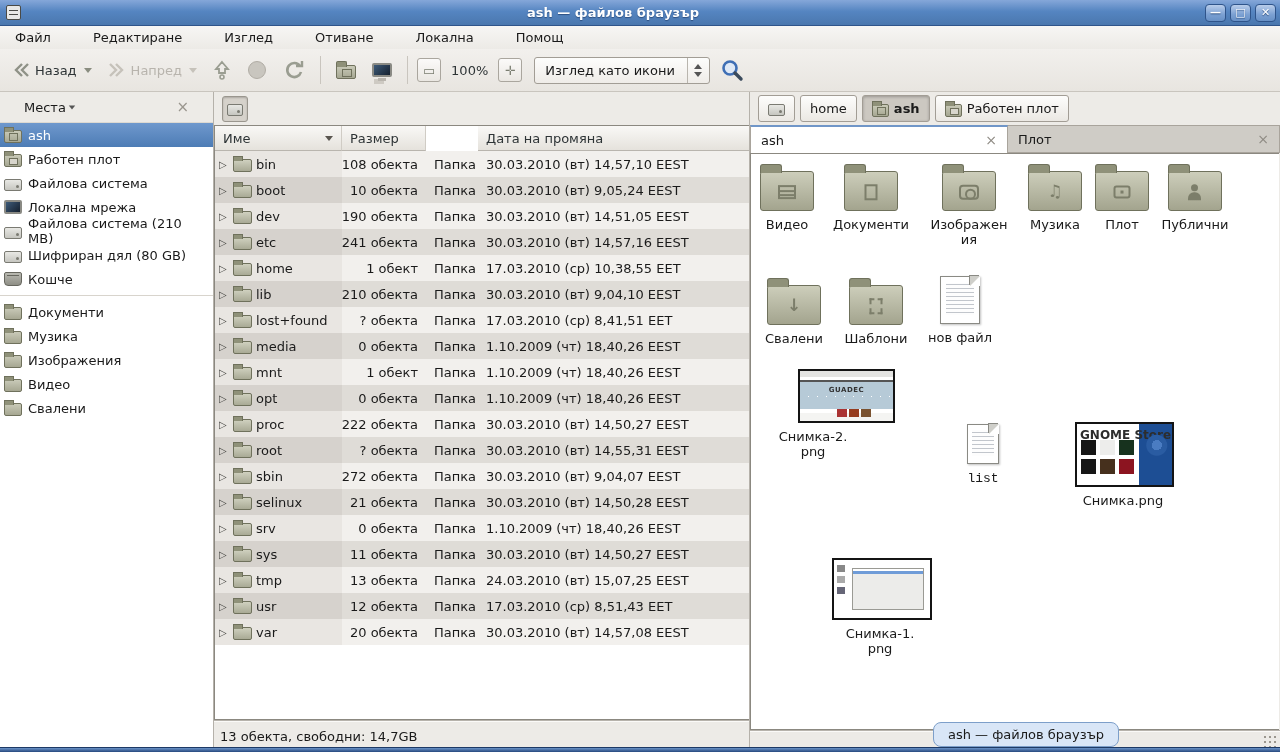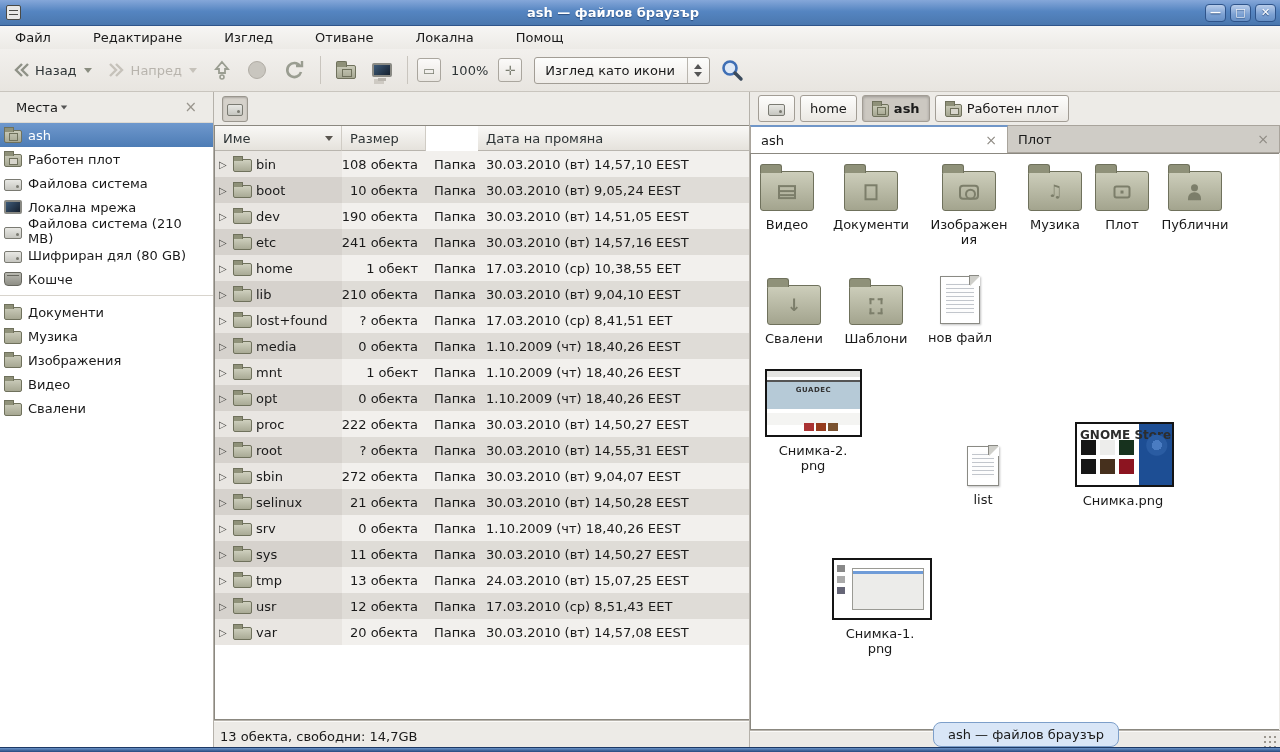--- a/index.html
+++ b/index.html
@@ -47,21 +47,21 @@
   .mfold::before { content:""; position:absolute; top:-5px; left:-1px; width:9px; height:5px; background:#8f9179; border:1px solid #6f715c; border-bottom:none; border-radius:2px 2px 0 0; }
   .mfold.house::after { content:""; position:absolute; left:5px; top:3px; width:8px; height:6px; border:1px solid #6f715c; }
   .mcomp { position:relative; width:20px; height:14px; background:linear-gradient(135deg,#3d5a78,#15202e); border:2px solid #8a8a84; border-radius:2px; }
   .mcomp::after { content:""; position:absolute; left:4px; bottom:-6px; width:8px; height:3px; background:#b9b5ae; box-shadow:-3px 2px 0 1px #cecac3; }
 
   
   .main { flex:1 1 auto; display:flex; min-height:0; }
 
   
   .sidebar { width:214px; background:#fff; border-right:1px solid #b5b1aa; display:flex; flex-direction:column; }
-  .side-head { height:31px; background:#edebe7; display:flex; align-items:center; padding:0 16px; border-bottom:1px solid #ddd9d2; }
+  .side-head { height:31px; background:#edebe7; display:flex; align-items:center; padding:0 24px; border-bottom:1px solid #ddd9d2; }
   .side-head .cap { margin-right:2px; }
   .side-close { margin-left:auto; color:#9a968e; font-size:15px; }
   .side-list { flex:1; overflow:hidden; }
   .side-item { height:24px; display:flex; align-items:center; gap:6px; padding:0 4px; }
   .side-item.selected { background:linear-gradient(#6f98cd,#4d7cb5); color:#fff; }
   .side-sep { height:1px; background:#d8d4cd; margin:4px 0; }
   .si { width:18px; height:15px; position:relative; flex:0 0 auto; }
   .si.folder,.si.home,.si.desktop { background:linear-gradient(#c9cab8,#a6a792); border:1px solid #6f715c; border-radius:2px; margin-top:3px; height:13px;}
   .si.folder::before,.si.home::before,.si.desktop::before { content:""; position:absolute; top:-4px; left:-1px; width:8px; height:4px; background:#8f9179; border:1px solid #6f715c; border-bottom:none; }
   .si.home::after { content:""; position:absolute; left:4px; top:2px; width:7px; height:6px; border:1px solid #6f715c; }
@@ -133,22 +133,22 @@
   .e-public::before { content:""; position:absolute; left:4px; top:0; width:7px; height:7px; border-radius:50%; background:#7c7e6a; }
   .e-public::after { content:""; position:absolute; left:1px; top:8px; width:13px; height:8px; border-radius:6px 6px 0 0; background:#7c7e6a; }
   .e-down { font-size:17px; font-weight:bold; line-height:1; transform:translate(-50%,-50%); }
   .e-templates { width:13px; height:16px; border:2px dashed #7c7e6a; }
   .page { width:40px; height:48px; background:#fdfdfd; border:1px solid #8a8a84; box-shadow:1px 1px 2px rgba(0,0,0,.25);
     background-image:repeating-linear-gradient(#fdfdfd 0 3px, #c2c6cc 3px 4px); background-clip:content-box; padding:6px 5px 8px 5px; position:relative; }
   .page::after { content:""; position:absolute; right:-1px; top:-1px; width:0; height:0; border-left:10px solid #cfcfca; border-top:10px solid #fff; transform:rotate(90deg); filter:drop-shadow(-1px 1px 0 #8a8a84); }
   .page.small { width:32px; height:40px; padding:5px 4px 7px 4px; }
   .thumb { border:2px solid #141414; background:#fff; position:relative; overflow:hidden; }
   .thumb .thumb-text { position:absolute; font-weight:bold; }
-  .t-guadec { width:97px; height:68px;
-    background:linear-gradient(#e4e4e2 0 6px, #fff 6px 9px, #555 9px 11px, #b6cad7 11px 38px, #fff 38px 42px, #f4f4f2 42px 54px, #fff 54px 100%); }
+  .t-guadec { width:97px; height:54px;
+    background:linear-gradient(#e4e4e2 0 6px, #fff 6px 9px, #555 9px 11px, #b6cad7 11px 38px, #fff 38px 42px, #f4f4f2 42px 54px, #fff 54px 100%);margin-left:33px; }
   .t-guadec .thumb-text { left:0; right:0; top:15px; text-align:center; font-size:7px; color:#333; letter-spacing:.5px; }
   .t-guadec::before { content:""; position:absolute; left:8px; bottom:4px; width:10px; height:8px; background:#a33; box-shadow:12px 0 0 #963c1e, 24px 0 0 #7a5230, 58px 0 0 #a33, 70px 0 0 #5a3c22; left:auto; right:46px; }
   .t-guadec::after { content:""; position:absolute; left:0; bottom:24px; width:100%; height:4px;
     background:radial-gradient(circle at 10px 4px,#fff 2px,transparent 2px); background-size:9px 4px; }
   .t-store { width:99px; height:65px; background:linear-gradient(90deg,#fff 0 62px, #1d4e94 62px 100%); }
   .t-store .thumb-text { left:3px; top:4px; font-size:12px; color:#2d2d2d; }
   .t-store::before { content:""; position:absolute; left:4px; top:16px; width:15px; height:15px; background:#161616;
     box-shadow:19px 0 0 #ededeb, 38px 0 0 #17321e, 0 19px 0 #161616, 19px 19px 0 #46301d, 38px 19px 0 #8c1420; }
   .t-store::after { content:""; position:absolute; right:4px; top:10px; width:28px; height:28px; border-radius:50%;
     background:radial-gradient(circle at 60% 40%, #4a7cc2 0 5px, #2a5ca2 5px 10px, transparent 11px); }
@@ -605,21 +605,21 @@
   </div>
           <div class="ivitem" style="left: 161px; top: 122px;">
     <span class="ico page"></span>
     <div class="label">нов файл</div>
   </div>
           <div class="ivitem" style="left: 14px; top: 215px;">
     <span class="ico thumb t-guadec"><span class="thumb-text">GUADEC</span></span>
     <div class="label">Снимка-2.
 png</div>
   </div>
-          <div class="ivitem" style="left: 184px; top: 292px;">
+          <div class="ivitem" style="left: 184px; top: 270px; font-family: Liberation Mono, monospace;">
     <span class="ico page small"></span>
     <div class="label">list</div>
   </div>
           <div class="ivitem" style="left: 324px; top: 268px;">
     <span class="ico thumb t-store"><span class="thumb-text">GNOME Store</span></span>
     <div class="label">Снимка.png</div>
   </div>
           <div class="ivitem" style="left: 81px; top: 404px;">
     <span class="ico thumb t-fm"></span>
     <div class="label">Снимка-1.

